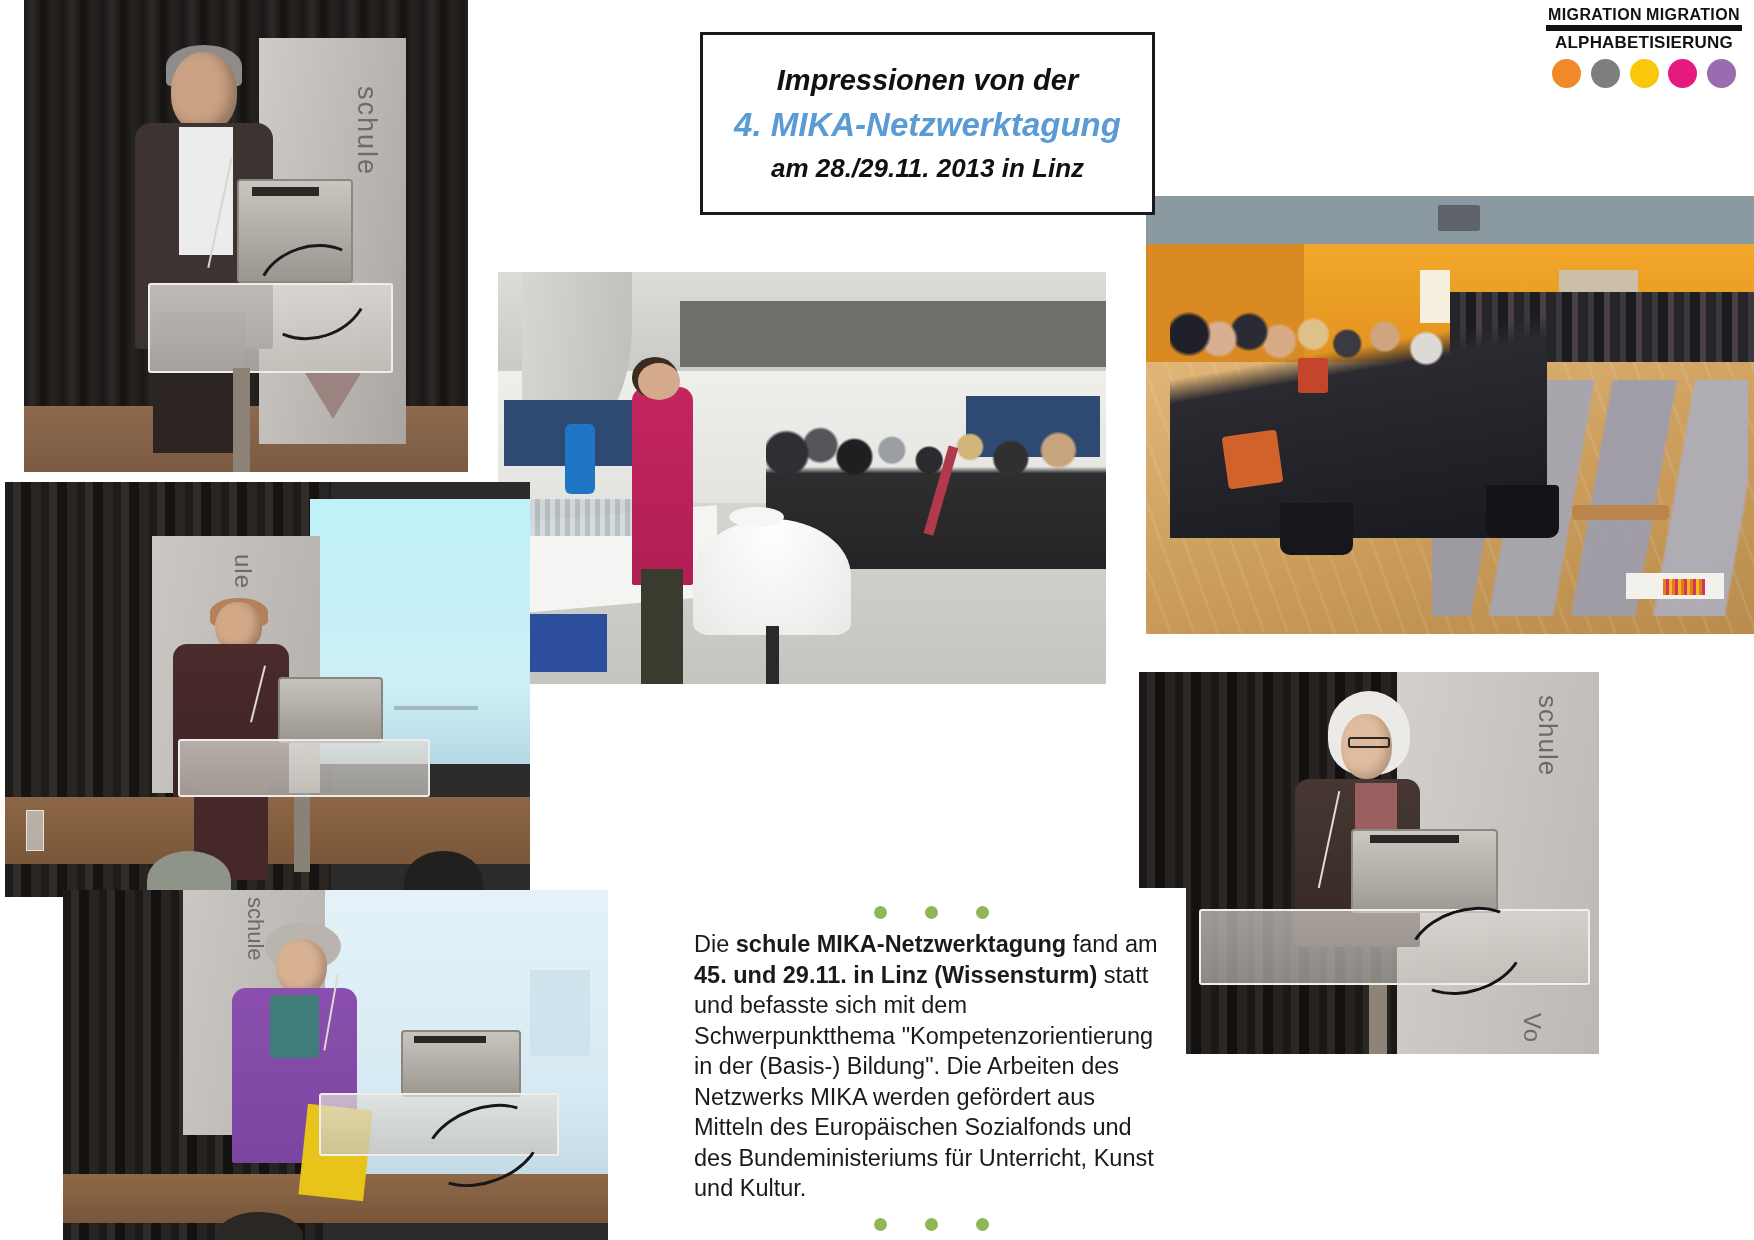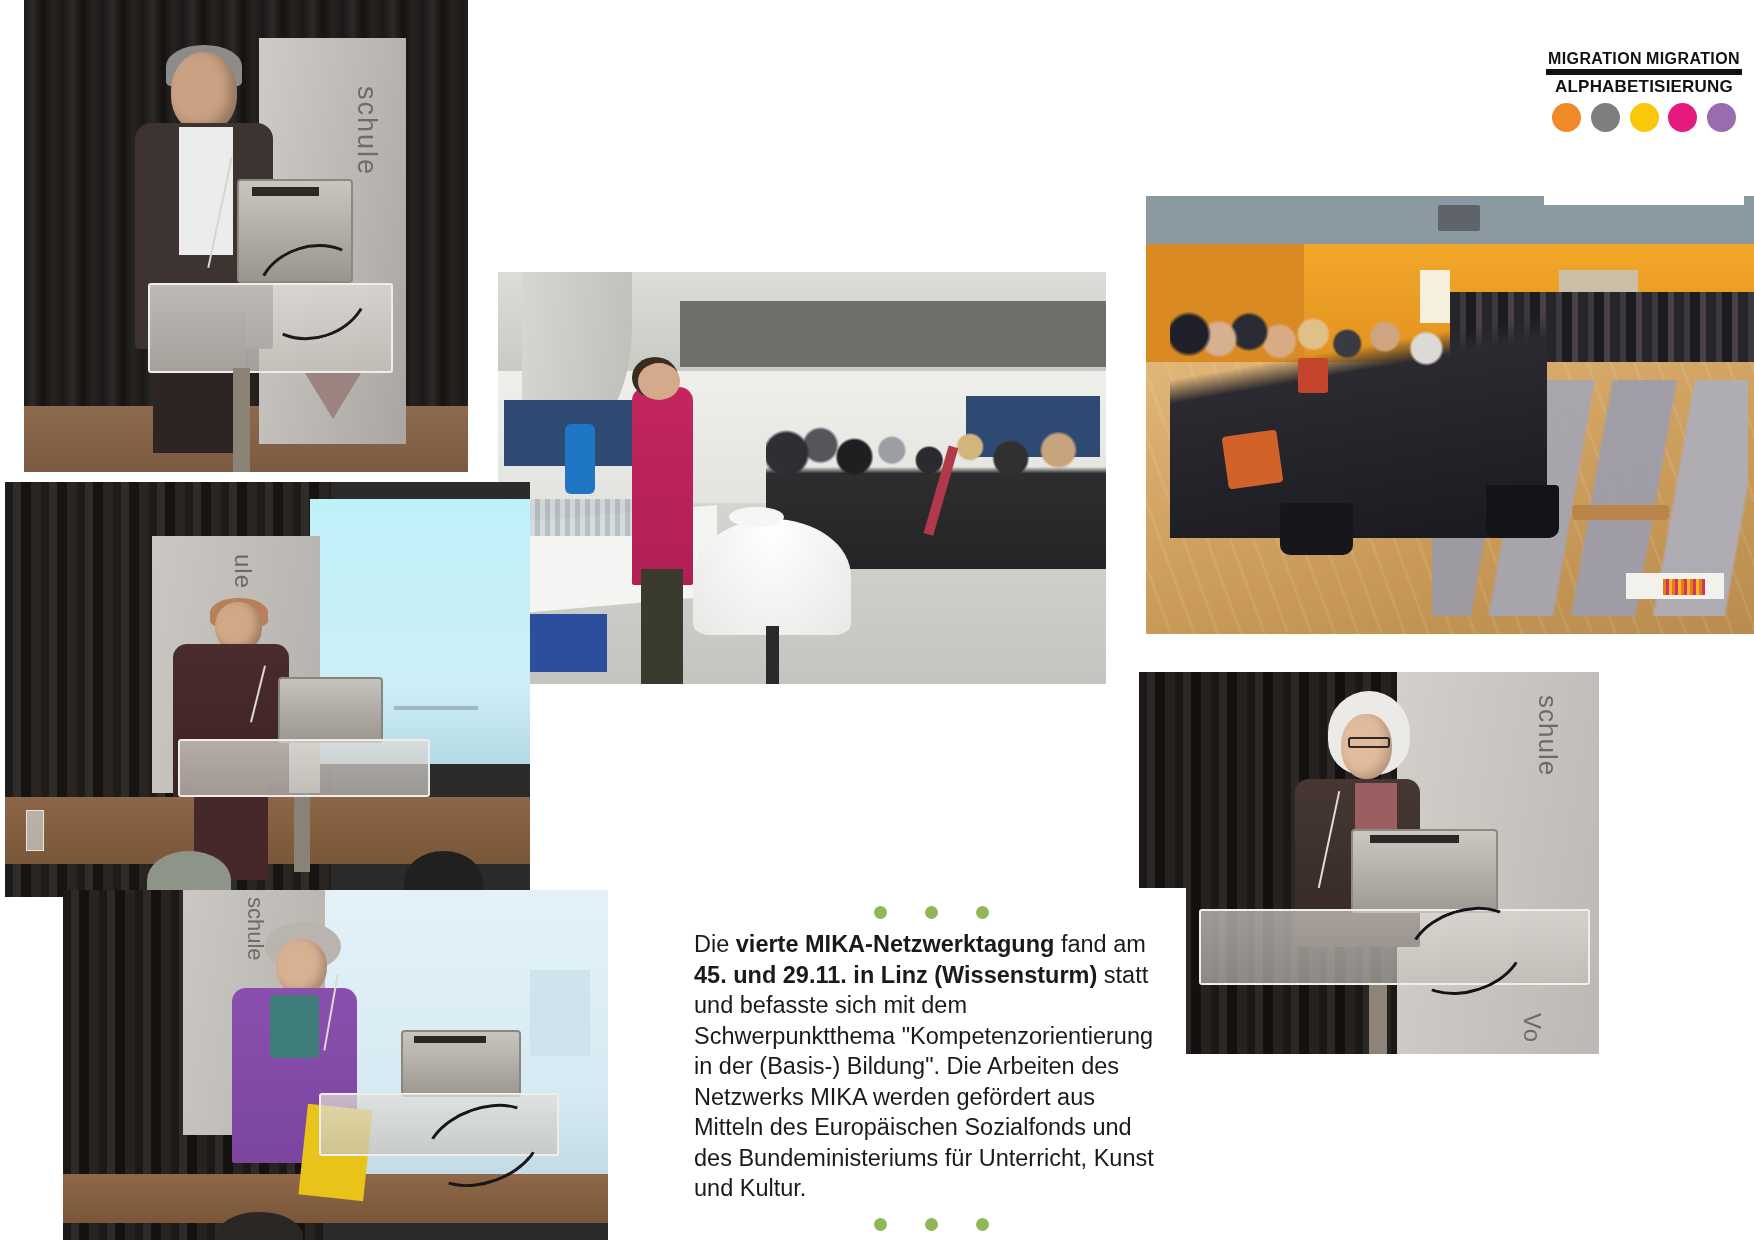--- a/index.html
+++ b/index.html
@@ -545,21 +545,20 @@
     font-size: 26px; font-weight: bold; font-style: italic;
     color: #111111; white-space: nowrap;
   }
 
   
   #logo {
     position: absolute; right: 10px; top: 6px;
     width: 200px; height: 155px;
     z-index: 30;
     background: #ffffff;
-    margin-top: 44px;
   }
   #logo .logo-top {
     display: flex; justify-content: space-between;
     font-size: 16px; font-weight: bold; letter-spacing: .4px;
     color: #121212; padding: 0 4px 1px 4px;
   }
   #logo .rule { height: 3px; background: #121212; margin: 0 2px; }
   #logo .mika-wrap {
     position: relative; height: 74px; margin: 3px 2px;
   }
@@ -751,20 +750,25 @@
       <div class="laptop">
           <div class="bar"></div>
         </div>
       <div class="mic"></div>
       <div class="podium"></div>
       <div class="podium-stem"></div>
       <div class="cable"></div>
     </div>
   </div>
 
+  <div id="title-box" style="border-color: rgb(26, 26, 26);">
+    <div class="t-line1">Impressionen von der</div>
+    <div class="t-line2" style="color: rgb(91, 155, 213);">4. MIKA-Netzwerktagung</div>
+    <div class="t-line3">am  28./29.11. 2013 in Linz</div>
+  </div>
 
   <div id="logo">
     <div class="logo-top">
       <span>MIGRATION</span>
       <span>MIGRATION</span>
     </div>
     <div class="rule"></div>
     <div class="rule"></div>
     <div class="logo-bottom">ALPHABETISIERUNG</div>
     <div class="dots">
@@ -775,21 +779,21 @@
       <span style="background: rgb(155, 107, 176);"></span>
     </div>
   </div>
 
   <div id="text-block">
     <div class="dotrow top">
       <i style="background: rgb(143, 183, 88);"></i>
       <i style="background: rgb(143, 183, 88);"></i>
       <i style="background: rgb(143, 183, 88);"></i>
     </div>
-    <p>Die <b>vierte MIKA-Netzwerktagung</b> fand am <b>45. und 29.11. in Linz (Wissensturm)</b> statt und befasste sich mit dem Schwerpunktthema "Kompetenzorientierung in der (Basis-) Bildung". Die Arbeiten des Netzwerks MIKA werden gefördert aus Mitteln des Europäischen Sozialfonds und des Bundeministeriums für Unterricht, Kunst und Kultur.</p>
+    <p>Die <b>schule MIKA-Netzwerktagung</b> fand am <b>45. und 29.11. in Linz (Wissensturm)</b> statt und befasste sich mit dem Schwerpunktthema "Kompetenzorientierung in der (Basis-) Bildung". Die Arbeiten des Netzwerks MIKA werden gefördert aus Mitteln des Europäischen Sozialfonds und des Bundeministeriums für Unterricht, Kunst und Kultur.</p>
     <div class="dotrow bottom">
       <i style="background: rgb(143, 183, 88);"></i>
       <i style="background: rgb(143, 183, 88);"></i>
       <i style="background: rgb(143, 183, 88);"></i>
     </div>
   </div>
 
 </div>
 
 </body></html>

